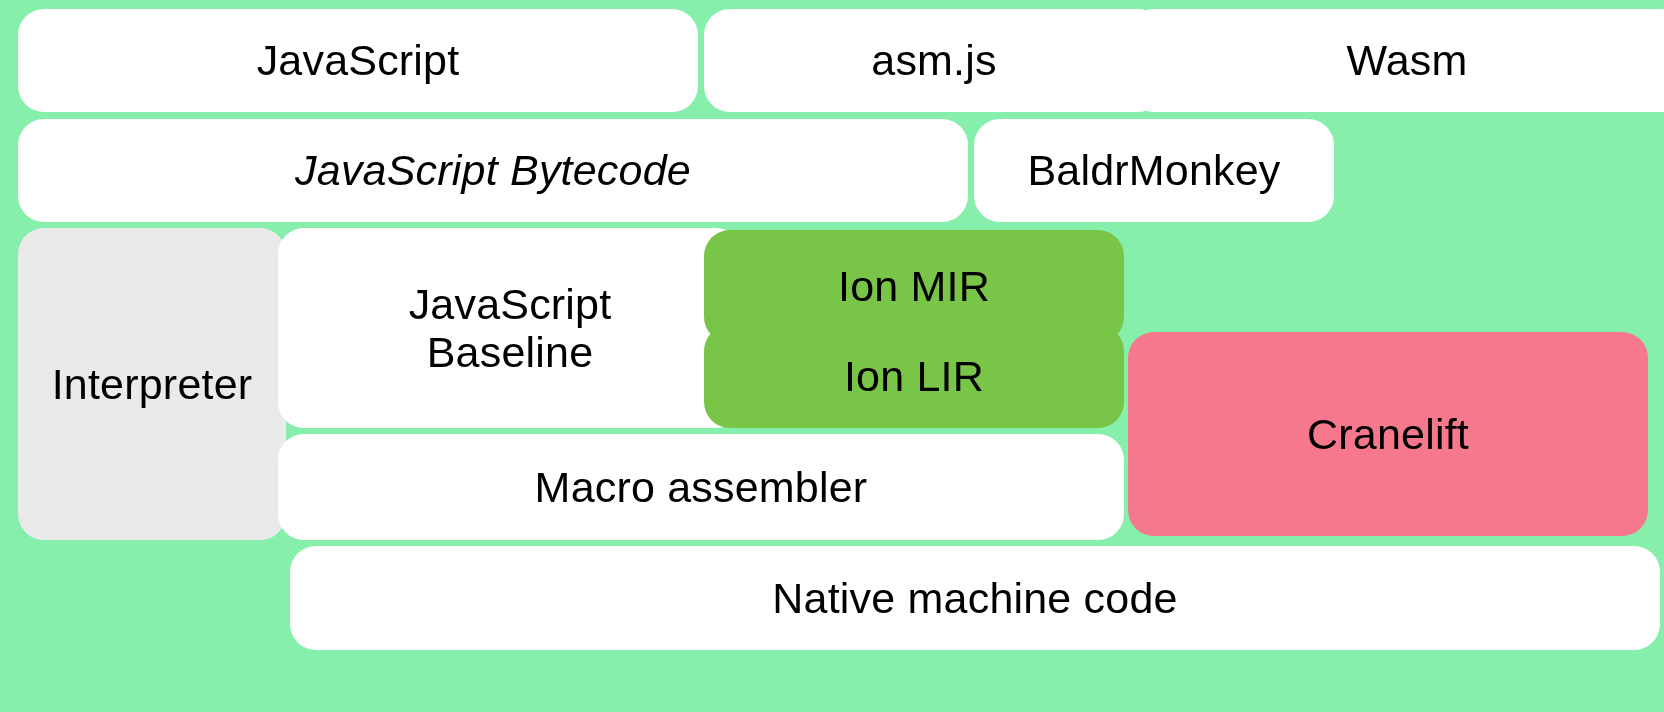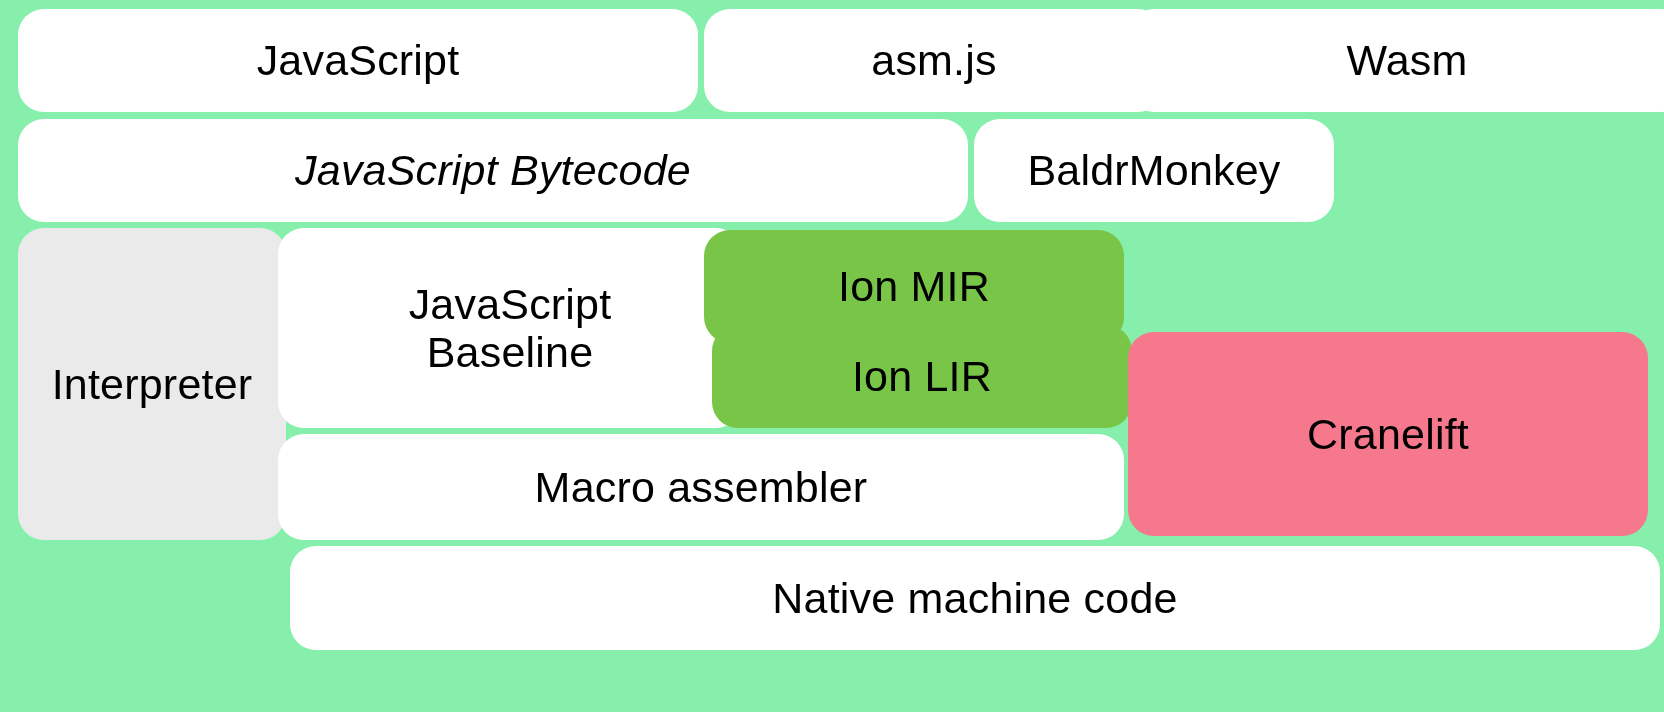--- a/index.html
+++ b/index.html
@@ -76,21 +76,21 @@
 
   <div class="node fill-white" style="left:278px; top:228px; width:464px; height:200px;">
     <span class="label">JavaScript
 Baseline</span>
   </div>
 
   <div class="node fill-green" style="left:704px; top:230px; width:420px; height:113px;">
     <span class="label">Ion MIR</span>
   </div>
 
-  <div class="node fill-green" style="left:704px; top:325px; width:420px; height:103px;margin-left:8px;">
+  <div class="node fill-green" style="left:704px; top:325px; width:420px; height:103px;">
     <span class="label">Ion LIR</span>
   </div>
 
   <div class="node fill-pink" style="left:1128px; top:332px; width:520px; height:204px;">
     <span class="label">Cranelift</span>
   </div>
 
   <div class="node fill-white" style="left:278px; top:434px; width:846px; height:106px;">
     <span class="label">Macro assembler</span>
   </div>

